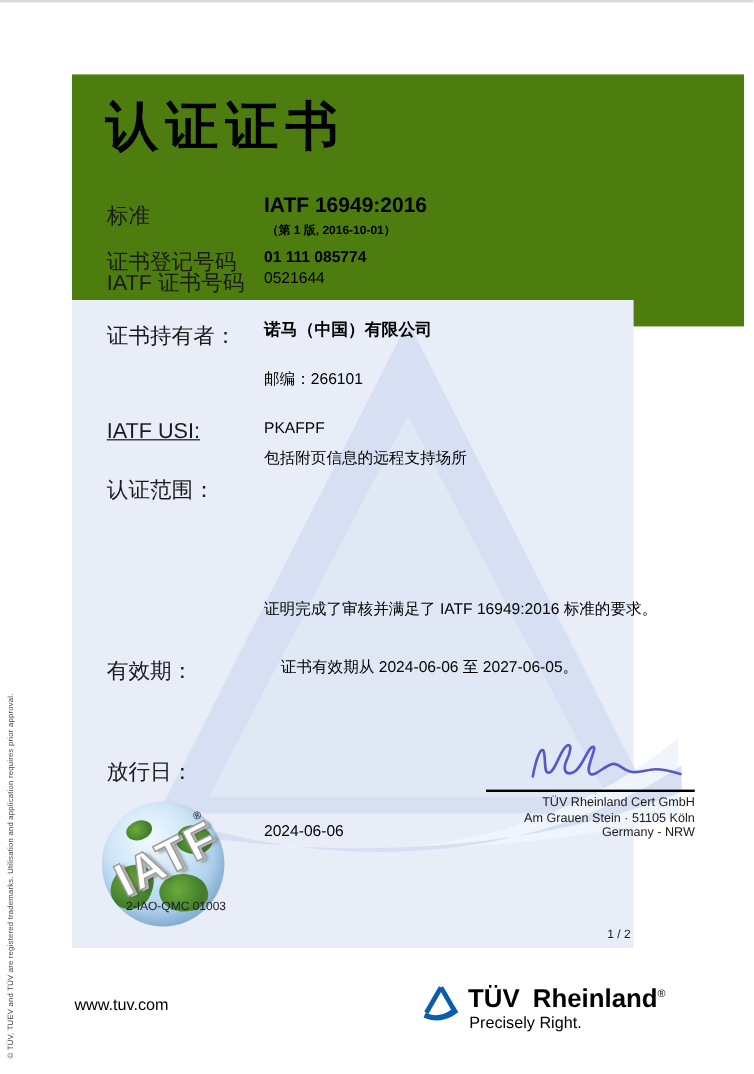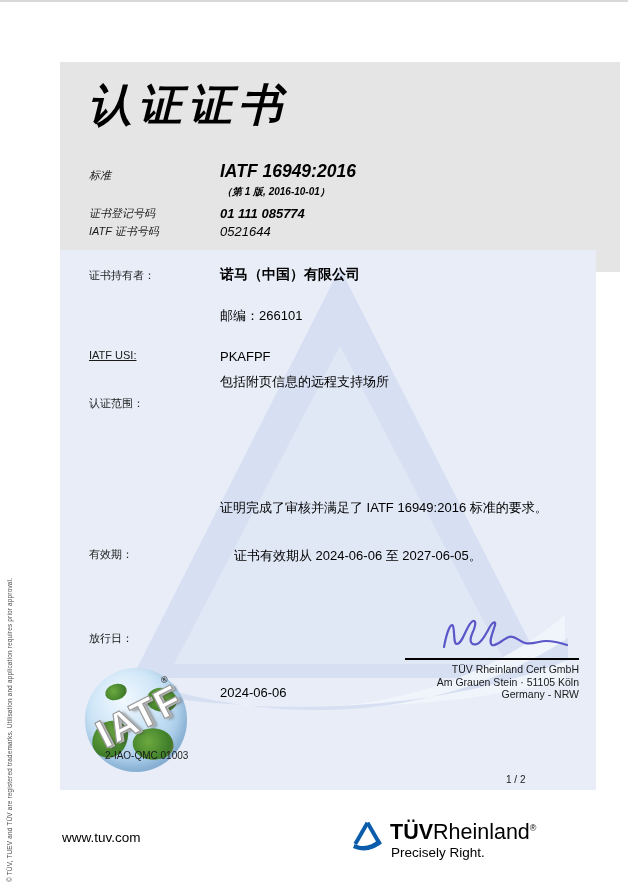--- a/index.html
+++ b/index.html
@@ -9,33 +9,33 @@
     background:#ffffff;position:relative;overflow:hidden;
     color:#111;
   }
   .abs{position:absolute;}
   .top-line{top:0;left:0;width:628px;height:2px;background:#d8d8d8;}
   .side-note{
     left:6px;top:882px;transform:rotate(-90deg);transform-origin:0 0;
     font-size:6.4px;color:#4a4a4a;white-space:nowrap;letter-spacing:.2px;
   }
   
-  .header-box{left:60px;top:62px;width:560px;height:210px;background:#e5e5e5;font-style:italic;}
+  .header-box{left:60px;top:62px;width:560px;height:210px;background:#4d7c0f;}
   .cert-title{left:28px;top:14px;font-size:44px;font-weight:bold;letter-spacing:6px;color:#000;}
-  .lbl{font-size:11px;color:#1a1a1a;white-space:nowrap;}
+  .lbl{font-size:18px;color:#1a1a1a;white-space:nowrap;}
   .val{font-size:13px;color:#000;white-space:nowrap;text-align:center;}
   .std-label{left:29px;top:106px;}
   .std-value{left:160px;top:99px;font-size:17.5px;font-weight:bold;}
   .std-edition{left:162px;top:123px;font-size:10px;font-weight:bold;}
   .reg-label{left:29px;top:144px;}
   .reg-value{left:160px;top:144px;font-weight:bold;}
   .no-label{left:29px;top:162px;}
   .no-value{left:160px;top:162px;}
   
-  .content-box{left:60px;top:250px;width:536px;height:540px;background:#e8edf8;}
+  .content-box{left:60px;top:250px;width:468px;height:540px;background:#e8edf8;}
   .wm{left:50px;top:10px;pointer-events:none;}
   .holder-label{left:29px;top:18px;}
   .holder-name{left:160px;top:16px;font-weight:bold;font-size:14px;}
   .holder-address{left:160px;top:37px;}
   .holder-postcode{left:160px;top:57px;}
   .usi-label{left:29px;top:99px;text-decoration:underline;}
   .usi-value{left:160px;top:99px;}
   .usi-note{left:160px;top:123px;}
   .scope-label{left:29px;top:146px;}
   .scope-value{left:160px;top:146px;}
@@ -62,21 +62,21 @@
     -webkit-text-stroke:1.2px #9a9a9a;
     text-shadow:2px 2px 0 #b5b5b5,3px 3px 3px rgba(60,60,60,.55);}
   .globe-reg{position:absolute;left:96px;top:-4px;font-size:9px;color:#333;-webkit-text-stroke:0;text-shadow:none;font-weight:bold;}
   .iatf-code{left:45px;top:500px;font-size:10px;color:#1a1a1a;}
   .page-indicator{left:446px;top:524px;font-size:10px;color:#1a1a1a;}
   
   .site{left:62px;top:830px;font-size:13.5px;color:#000;}
   .tuv-logo{left:351px;top:819px;}
   .brand{left:390px;top:820px;font-size:21.5px;color:#000;white-space:nowrap;}
   .brand .b{font-weight:bold;}
-  .brand .r{font-weight:normal;}
+  .brand .r{font-weight:bold;margin-left:11px;}
   .brand sup{font-size:9px;vertical-align:super;}
   .tagline{left:391px;top:845px;font-size:13.5px;color:#000;}
 </style>
 </head>
 <body>
 
 <div class="abs top-line"></div>
 
 <div class="abs side-note">© TÜV, TUEV and TÜV are registered trademarks. Utilisation and application requires prior approval.</div>
 

